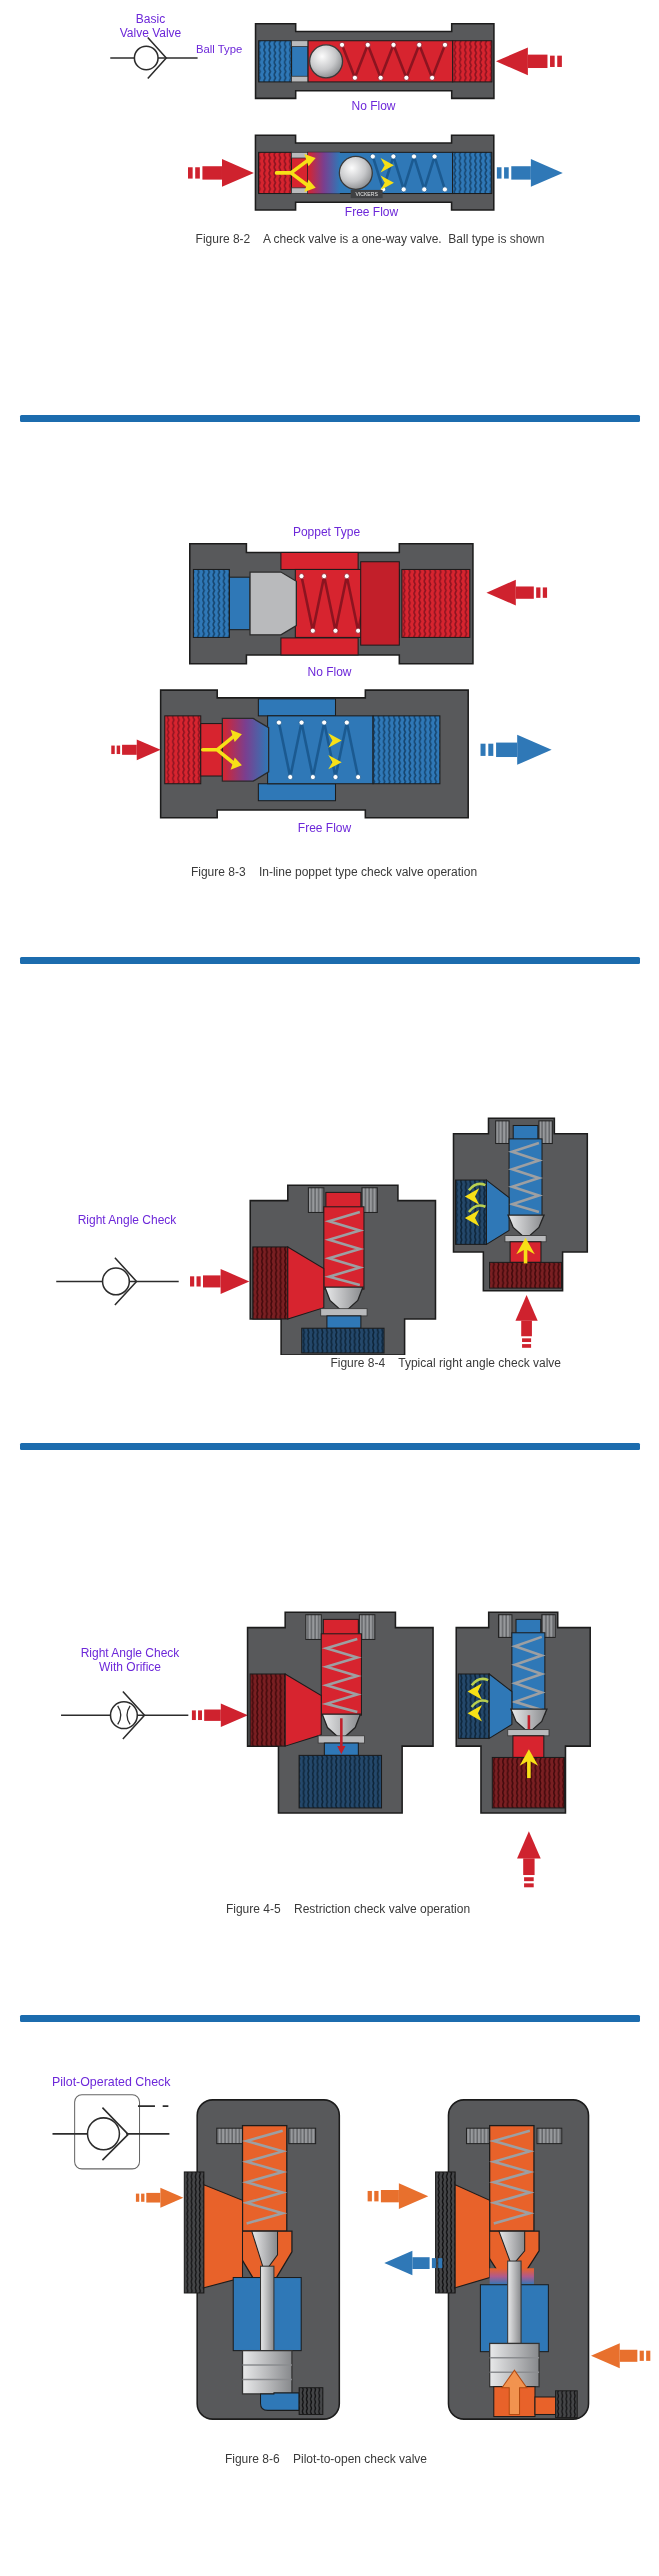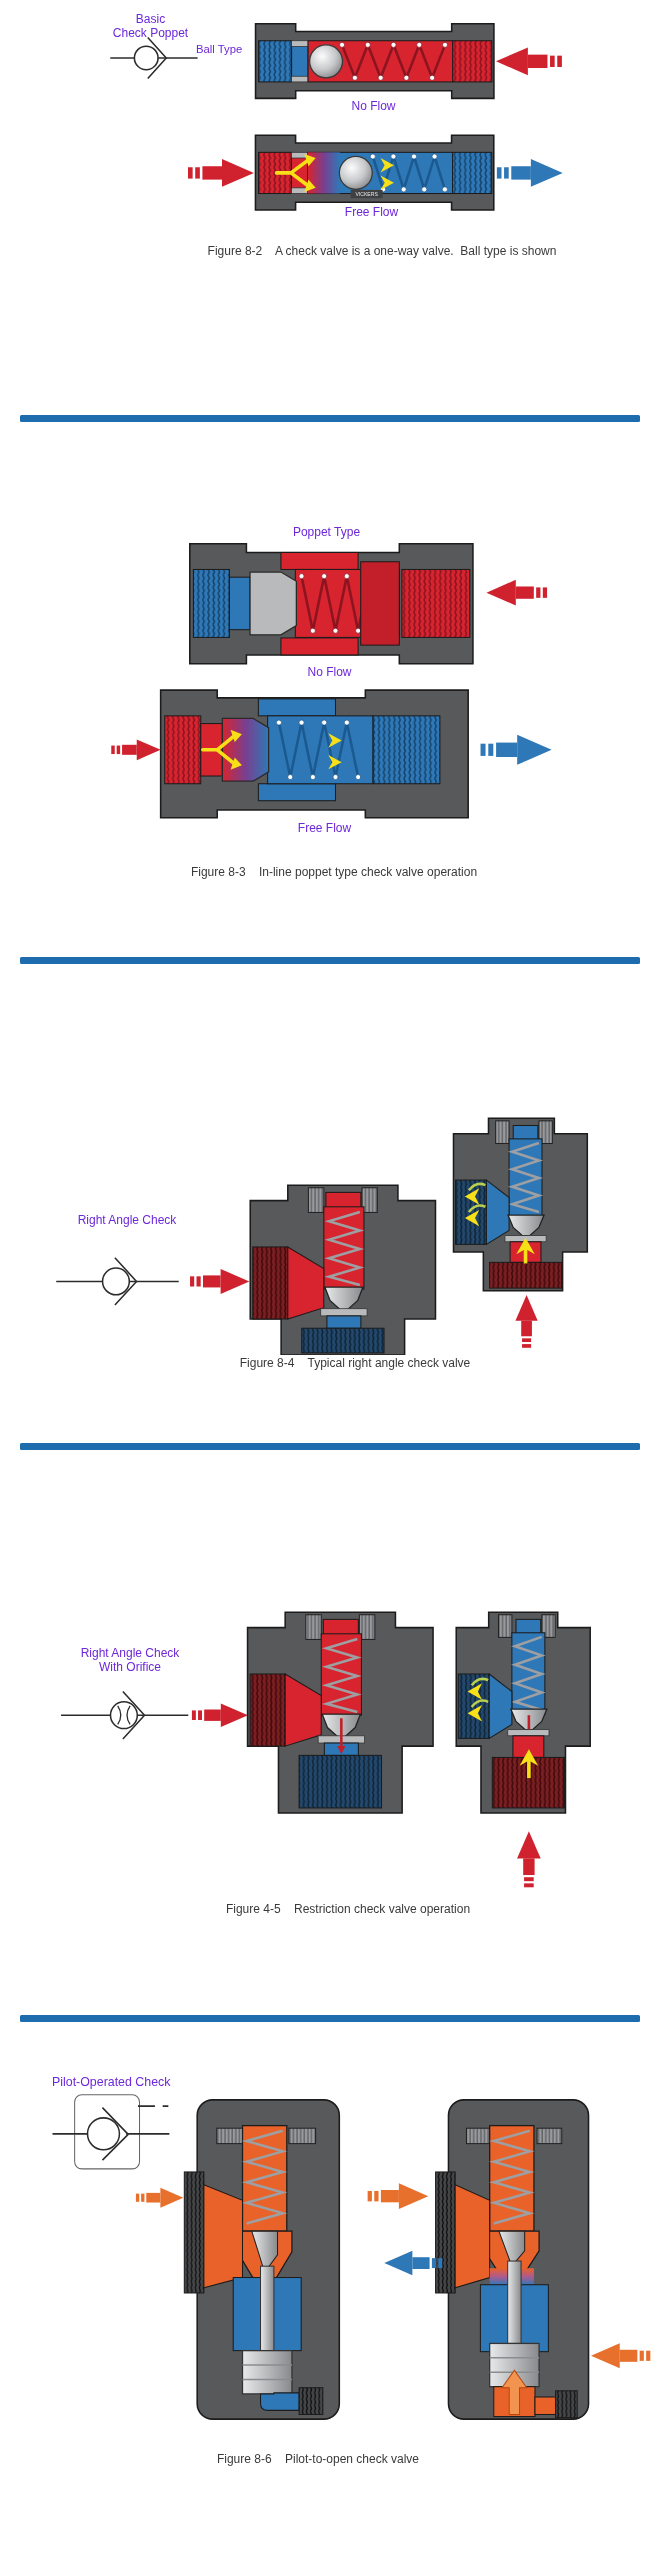--- a/index.html
+++ b/index.html
@@ -71,21 +71,21 @@
         <rect x="0" y="-11" width="9" height="22"></rect>
         <rect x="14" y="-11" width="9" height="22"></rect>
         <rect x="28" y="-13" width="38" height="26"></rect>
         <polygon points="66,-27 66,27 128,0"></polygon>
       </g>
     </defs>
   </svg>
 
   <div class="lbl" style="left:99px;top:13.4px;width:103px;">
     <div>Basic</div>
-    <div>Check Poppet</div>
+    <div>Valve Valve</div>
   </div>
   <div class="lbl left" style="left:196px;top:43px;font-size:11.3px;">Ball Type</div>
 
   <svg style="left:100px;top:31px;" width="113" height="57" viewBox="195 60 220 110">
     <line x1="215" y1="112" x2="385" y2="112" stroke="#2c2c2c" stroke-width="3"></line>
     <circle cx="285" cy="112" r="23" fill="#fff" stroke="#2c2c2c" stroke-width="3"></circle>
     <path d="M288,72 L324,112 L288,152" fill="none" stroke="#2c2c2c" stroke-width="3"></path>
   </svg>
 
   <svg style="left:185px;top:15.5px;" width="381" height="103" viewBox="360 30 740 200">
@@ -148,21 +148,21 @@
     <rect x="682" y="368" width="62" height="16" fill="#3f4042"></rect>
     <text x="713" y="380" font-size="10" fill="#e8e8e8" text-anchor="middle" font-family="Liberation Sans,sans-serif">VICKERS</text>
     <g transform="translate(366,335)" fill="#cf222e">
         <use href="#arr"></use>
       </g>
     <g transform="translate(966,335)" fill="#2f78b7">
         <use href="#arr"></use>
       </g>
   </svg>
   <div class="lbl" style="left:320px;top:206px;width:103px;">Free Flow</div>
-  <div class="cap" style="left:176px;top:232px;width:412px;margin-top:12px;">Figure 8-2    A check valve is a one-way valve.  Ball type is shown</div>
+  <div class="cap" style="left:164px;top:232px;width:412px;">Figure 8-2    A check valve is a one-way valve.  Ball type is shown</div>
   <div class="divider" style="top:415px;"></div>
 
   <div class="lbl" style="left:275px;top:526px;width:103px;">Poppet Type</div>
 
   <svg style="left:183px;top:536px;" width="376" height="139" viewBox="355 1040 730 270">
     <path d="M368,1055 H478 V1072 H775 V1055 H918 V1288 H775 V1271 H478 V1288 H368 Z" fill="#58595b" stroke="#1c1c1c" stroke-width="3"></path>
     <rect x="375" y="1105" width="70" height="132" fill="url(#thB)" stroke="#1c1c1c" stroke-width="2"></rect>
     <rect x="445" y="1120" width="40" height="102" fill="#2f78b7" stroke="#1c1c1c" stroke-width="2"></rect>
     <rect x="545" y="1072" width="150" height="33" fill="#d7242f" stroke="#1c1c1c" stroke-width="2"></rect>
     <rect x="545" y="1238" width="150" height="33" fill="#d7242f" stroke="#1c1c1c" stroke-width="2"></rect>
@@ -279,21 +279,21 @@
       </g>
       <g>
         <path d="M1020,2452 V2420" stroke="#f7e017" stroke-width="7" fill="none"></path>
         <polygon points="1002,2434 1020,2402 1038,2434 1020,2424" fill="#f7e017"></polygon>
       </g>
     </g>
     <g transform="translate(1022,2616) rotate(-90) scale(0.8)" fill="#cf222e">
         <use href="#arr"></use>
       </g>
   </svg>
-  <div class="cap" style="left:149px;top:1356px;width:412px;">Figure 8-4    Typical right angle check valve</div>
+  <div class="cap" style="left:149px;top:1356px;width:412px;text-align:right;">Figure 8-4    Typical right angle check valve</div>
   <div class="divider" style="top:1443px;"></div>
 
   <div class="lbl" style="left:63px;top:1647px;width:134px;">
     <div>Right Angle Check</div>
     <div>With Orifice</div>
   </div>
 
   <svg style="left:49px;top:1607px;" width="562" height="304" viewBox="95 3120 1090 590">
 
     <g>
@@ -418,16 +418,16 @@
     <g transform="translate(713,4262) scale(0.92)" fill="#e8702d">
         <use href="#arr"></use>
       </g>
     <g transform="translate(858,4392) rotate(180) scale(0.88)" fill="#2f78b7">
         <use href="#arr"></use>
       </g>
     <g transform="translate(1262,4572) rotate(180) scale(0.9)" fill="#e8702d">
         <use href="#arr"></use>
       </g>
   </svg>
-  <div class="cap" style="left:112px;top:2452px;width:412px;">Figure 8-6    Pilot-to-open check valve</div>
+  <div class="cap" style="left:120px;top:2452px;width:412px;">Figure 8-6    Pilot-to-open check valve</div>
 
 </div>
 
 
 </body></html>

